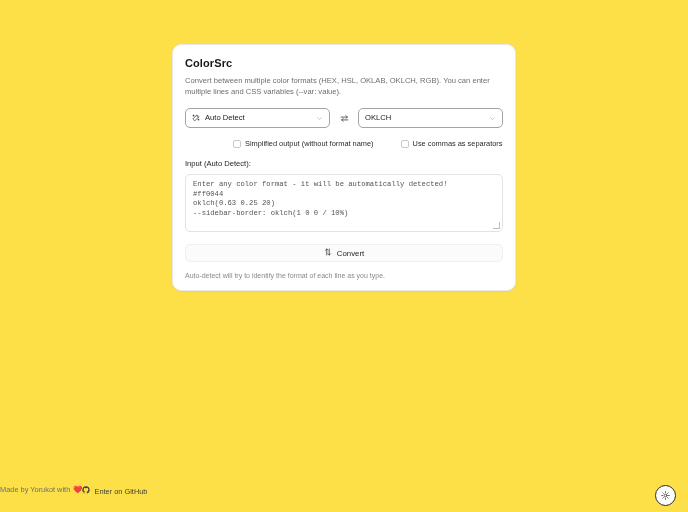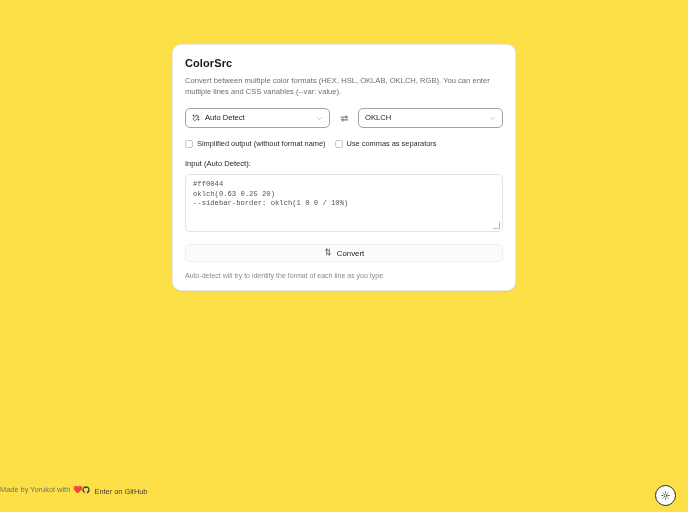--- a/index.html
+++ b/index.html
@@ -86,22 +86,23 @@
     cursor: pointer;
     padding: 0;
     flex: 0 0 auto;
   }
   .swap-btn svg { width: 9px; height: 9px; }
 
   
   .check-row {
     display: flex;
     align-items: center;
-    gap: 9px;
+    gap: 27px;
     margin-bottom: 11px;
+    margin-left: 48px;
   }
   .check-item {
     display: flex;
     align-items: center;
     gap: 4px;
     cursor: pointer;
   }
   .box {
     width: 8px; height: 8px;
     box-sizing: border-box;
@@ -295,20 +296,21 @@
       </label>
       <label class="check-item">
         <span class="box"></span>
         <span class="check-label">Use commas as separators</span>
       </label>
     </div>
 
     <div class="field-label">Input (Auto Detect):</div>
 
     <div class="textarea-wrap">
+      <div class="ta-line placeholder">Enter any color format - it will be automatically detected!</div>
       <div class="ta-line placeholder">#ff0044</div>
       <div class="ta-line placeholder">oklch(0.63 0.25 20)</div>
       <div class="ta-line placeholder">--sidebar-border: oklch(1 0 0 / 10%)</div>
       <div class="resize-grip"></div>
     </div>
 
     <button class="convert-btn">
       <span>
         <svg viewBox="0 0 16 16" fill="none" stroke="#333" stroke-width="1.5" stroke-linecap="round" stroke-linejoin="round">
           <path d="M5.5 14 V2"></path>

